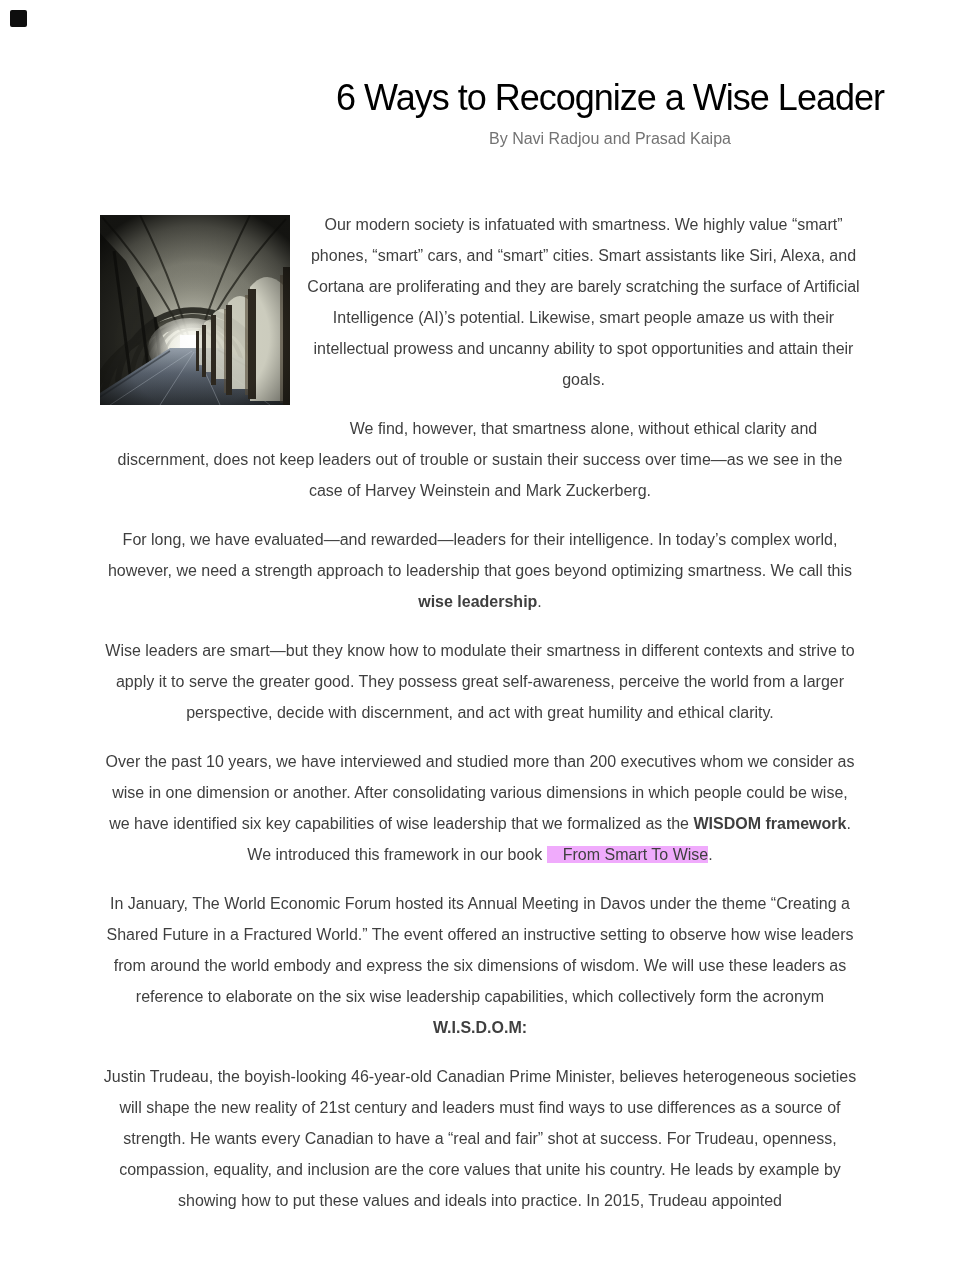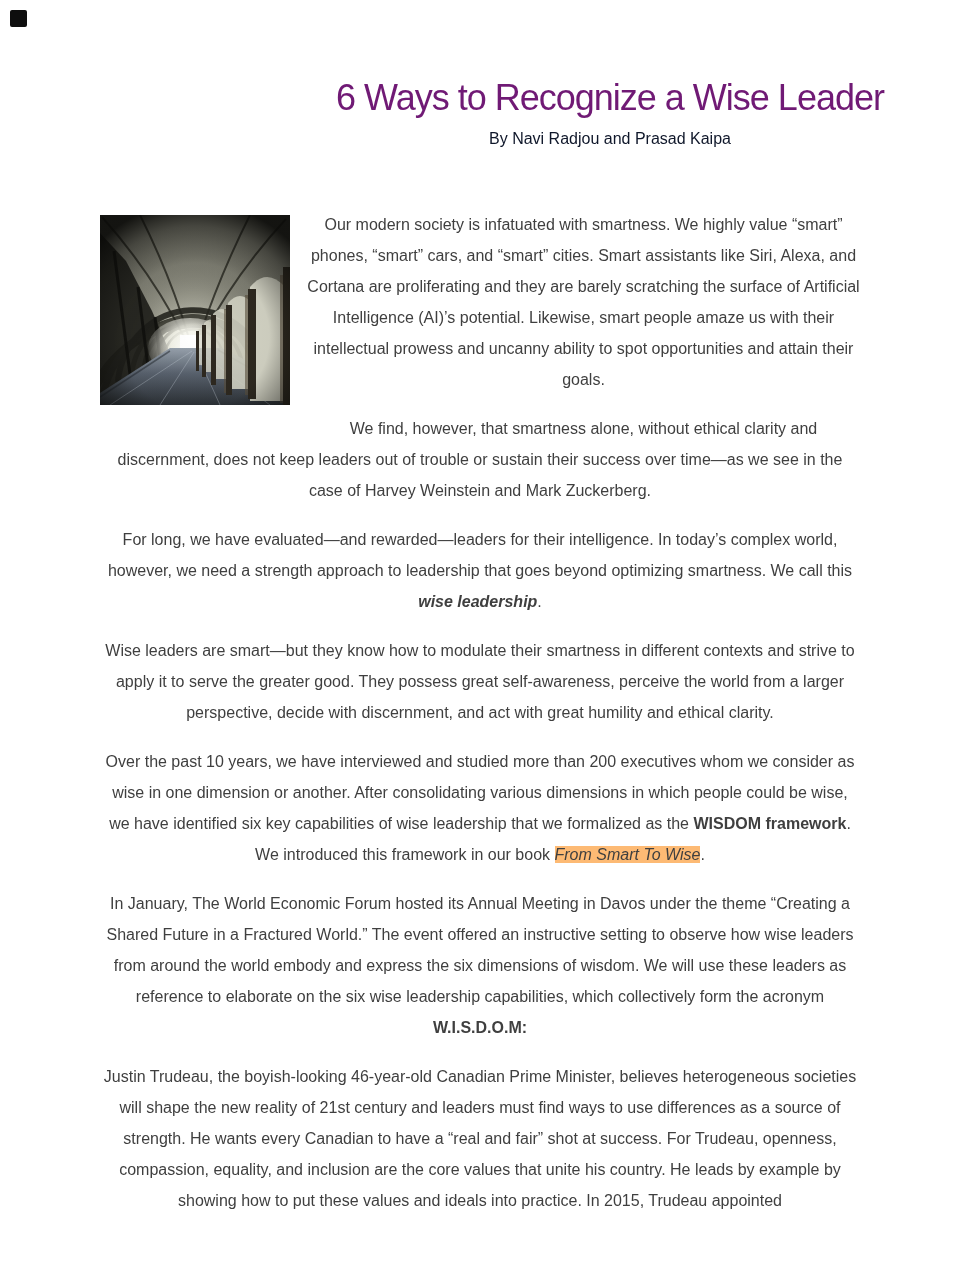--- a/index.html
+++ b/index.html
@@ -7,42 +7,42 @@
   body { font-family:"Liberation Sans","DejaVu Sans",sans-serif; color:#3f3f3f; position:relative; }
 
   .corner-marker {
     position:absolute; left:10px; top:10px; width:17px; height:17px;
     background:#0e0e0e; border-radius:2px;
   }
 
   .header { padding-top:76px; }
   .title {
     margin-left:260px; width:700px; text-align:center;
-    font-size:36px; letter-spacing:-1px; color:#701a75; font-weight:400;
+    font-size:36px; letter-spacing:-1px; color:#000000; font-weight:400;
     line-height:44px;
   }
   .byline {
     margin-left:260px; width:700px; text-align:center;
-    font-size:16px; color:#0f172a; margin-top:9px; line-height:20px;
+    font-size:16px; color:#737373; margin-top:9px; line-height:20px;
   }
 
   .article { width:760px; margin:60px auto 0 100px; }
   .photo {
     float:left; width:190px; height:190px; margin:6px 17px 14px 0;
     display:block; background:#44443c;
   }
   .photo svg { display:block; width:190px; height:190px; }
 
   .para {
     font-size:16px; line-height:31px; margin-bottom:18px; color:#3f3f3f;
     text-align:center;
   }
   .para span.b { font-weight:bold; }
-  .para span.i { font-style:italic; }
-  .para span.hl { background:#fdba74; }
+  .para span.i { }
+  .para span.hl { background:#f0abfc;padding-left:16px; }
 </style>
 </head>
 <body>
 
 <div class="corner-marker"></div>
 
 <div class="header">
   <div class="title">6 Ways to Recognize a Wise Leader</div>
   <div class="byline">By Navi Radjou and Prasad Kaipa</div>
 </div>

